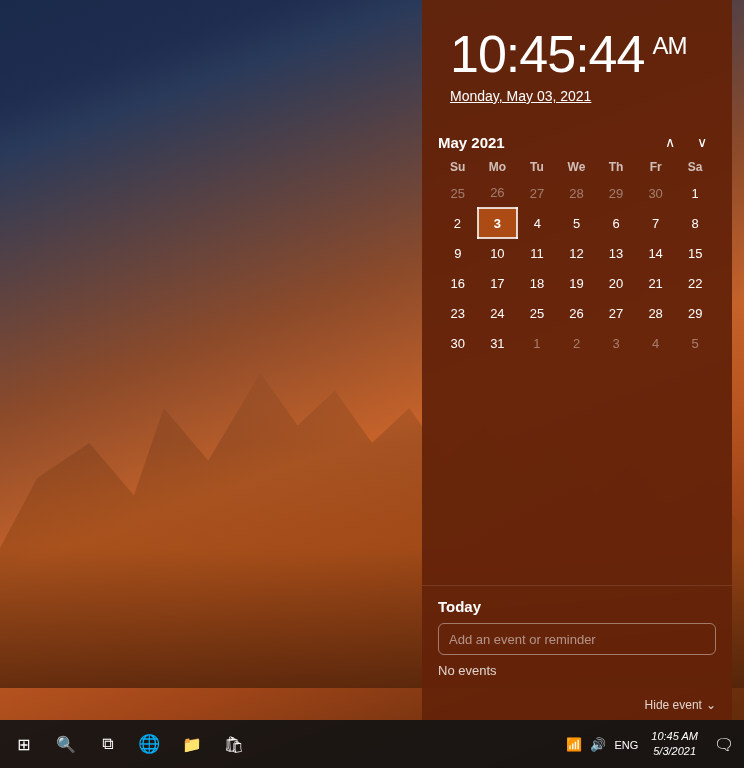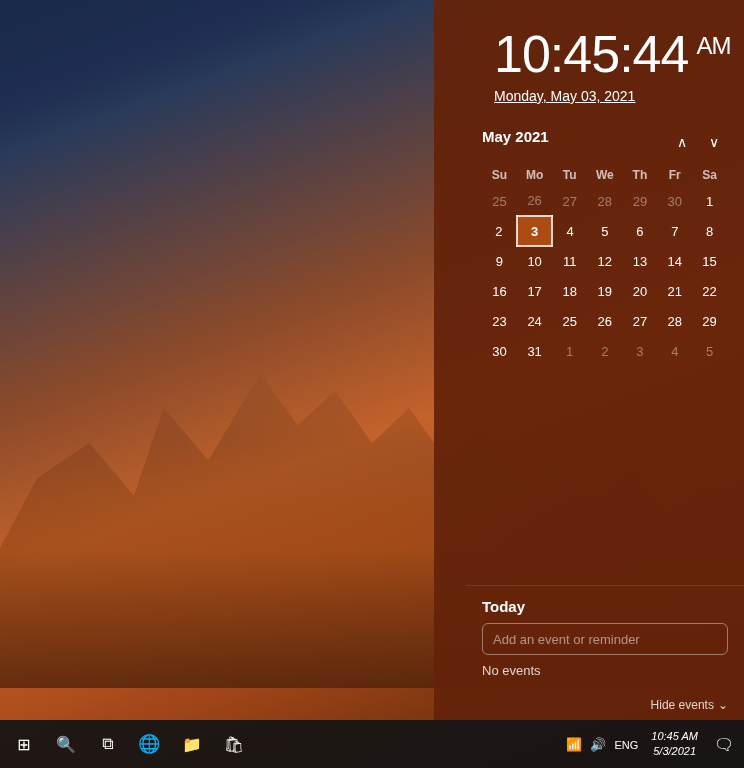--- a/index.html
+++ b/index.html
@@ -116,30 +116,29 @@
       align-items: center;
       justify-content: center;
       cursor: pointer;
       color: #fff;
       font-size: 16px;
     }
 
     
     #calendar-panel {
       position: absolute;
-      right: 0;
+      right: 12px;
       top: 0;
       width: 310px;
       bottom: 48px;
       background: rgba(100, 35, 10, 0.95);
       z-index: 50;
       display: flex;
       flex-direction: column;
       color: #fff;
-      padding-left: 32px;
     }
 
     #time-section {
       padding: 28px 28px 16px 28px;
     }
 
     #clock-time {
       font-size: 52px;
       font-weight: 300;
       letter-spacing: -1px;
@@ -162,22 +161,22 @@
       cursor: pointer;
     }
 
     #calendar-section {
       padding: 8px 16px 0 16px;
       flex: 1;
     }
 
     #calendar-header {
       display: flex;
+      align-items: center;
       justify-content: space-between;
-      margin-bottom: 8px;
     }
 
     #month-year {
       font-size: 15px;
       font-weight: 600;
       color: #fff;
     }
 
     #cal-nav {
       display: flex;
@@ -376,21 +375,21 @@
 
   <div id="agenda-section">
     <div id="today-label">Today</div>
     <div id="event-input-wrapper">
       <input id="event-input" type="text" placeholder="Add an event or reminder" style="">
     </div>
     <div id="no-events">No events</div>
   </div>
 
   <div id="hide-agenda-btn">
-    <span>Hide events</span>
+    <span>Hide event</span>
     <span>⌄</span>
   </div>
 </div>
 
 <div id="taskbar">
   <div id="taskbar-left">
 
     <div class="taskbar-icon">
       <span style="color:#fff; font-size:16px;">⊞</span>
     </div>

